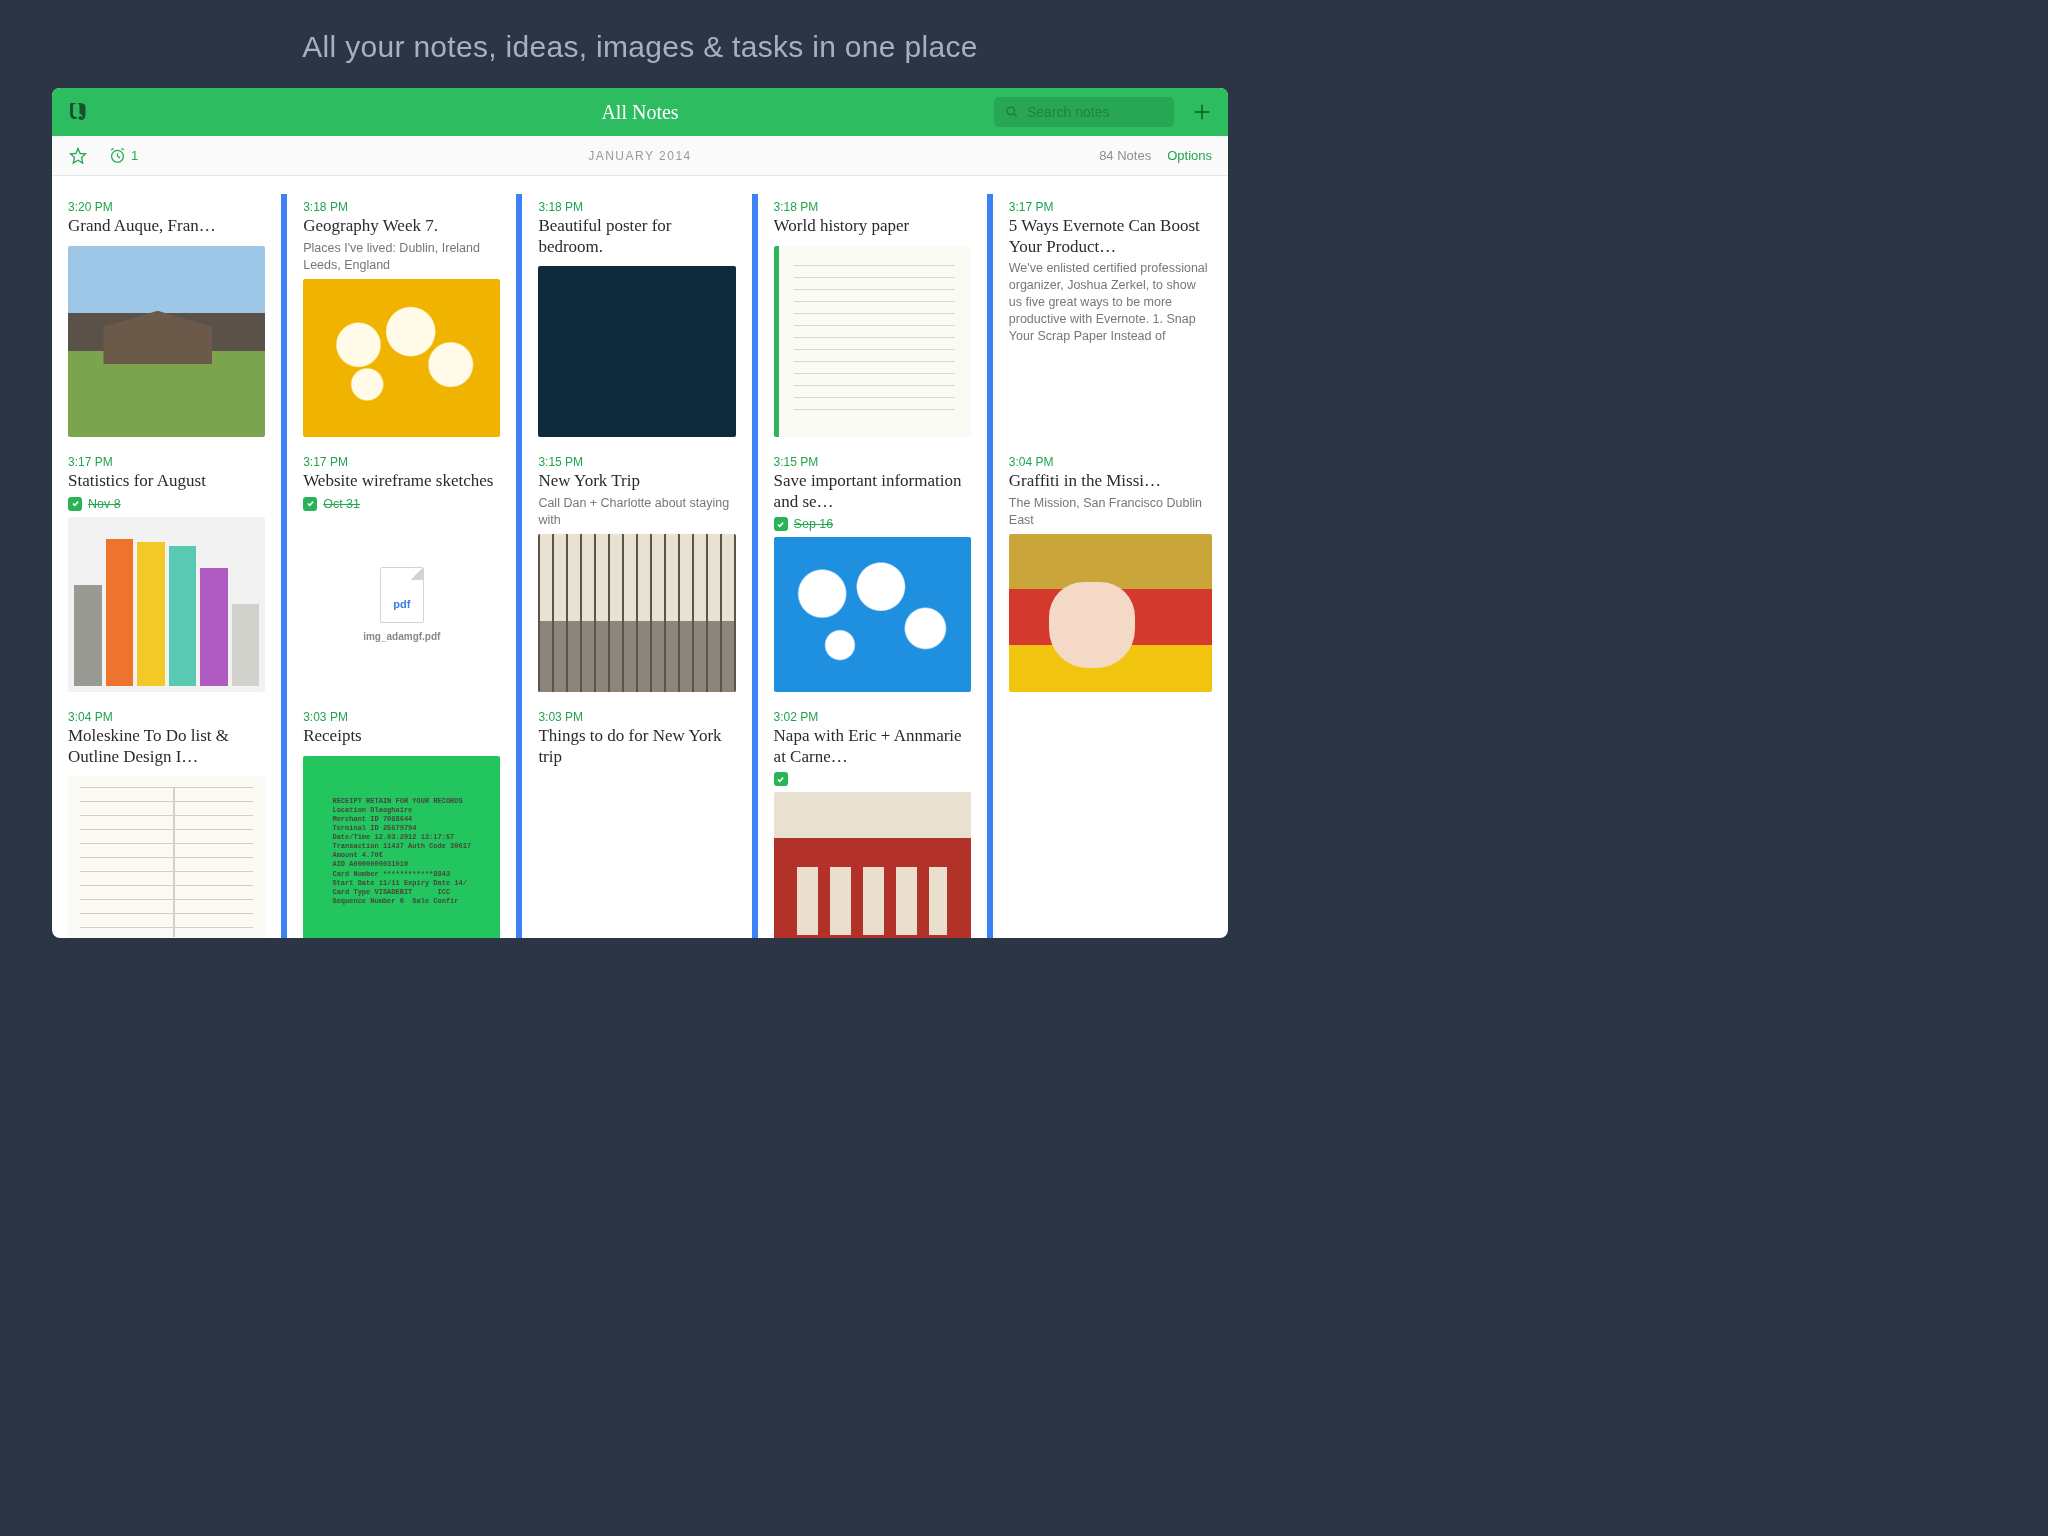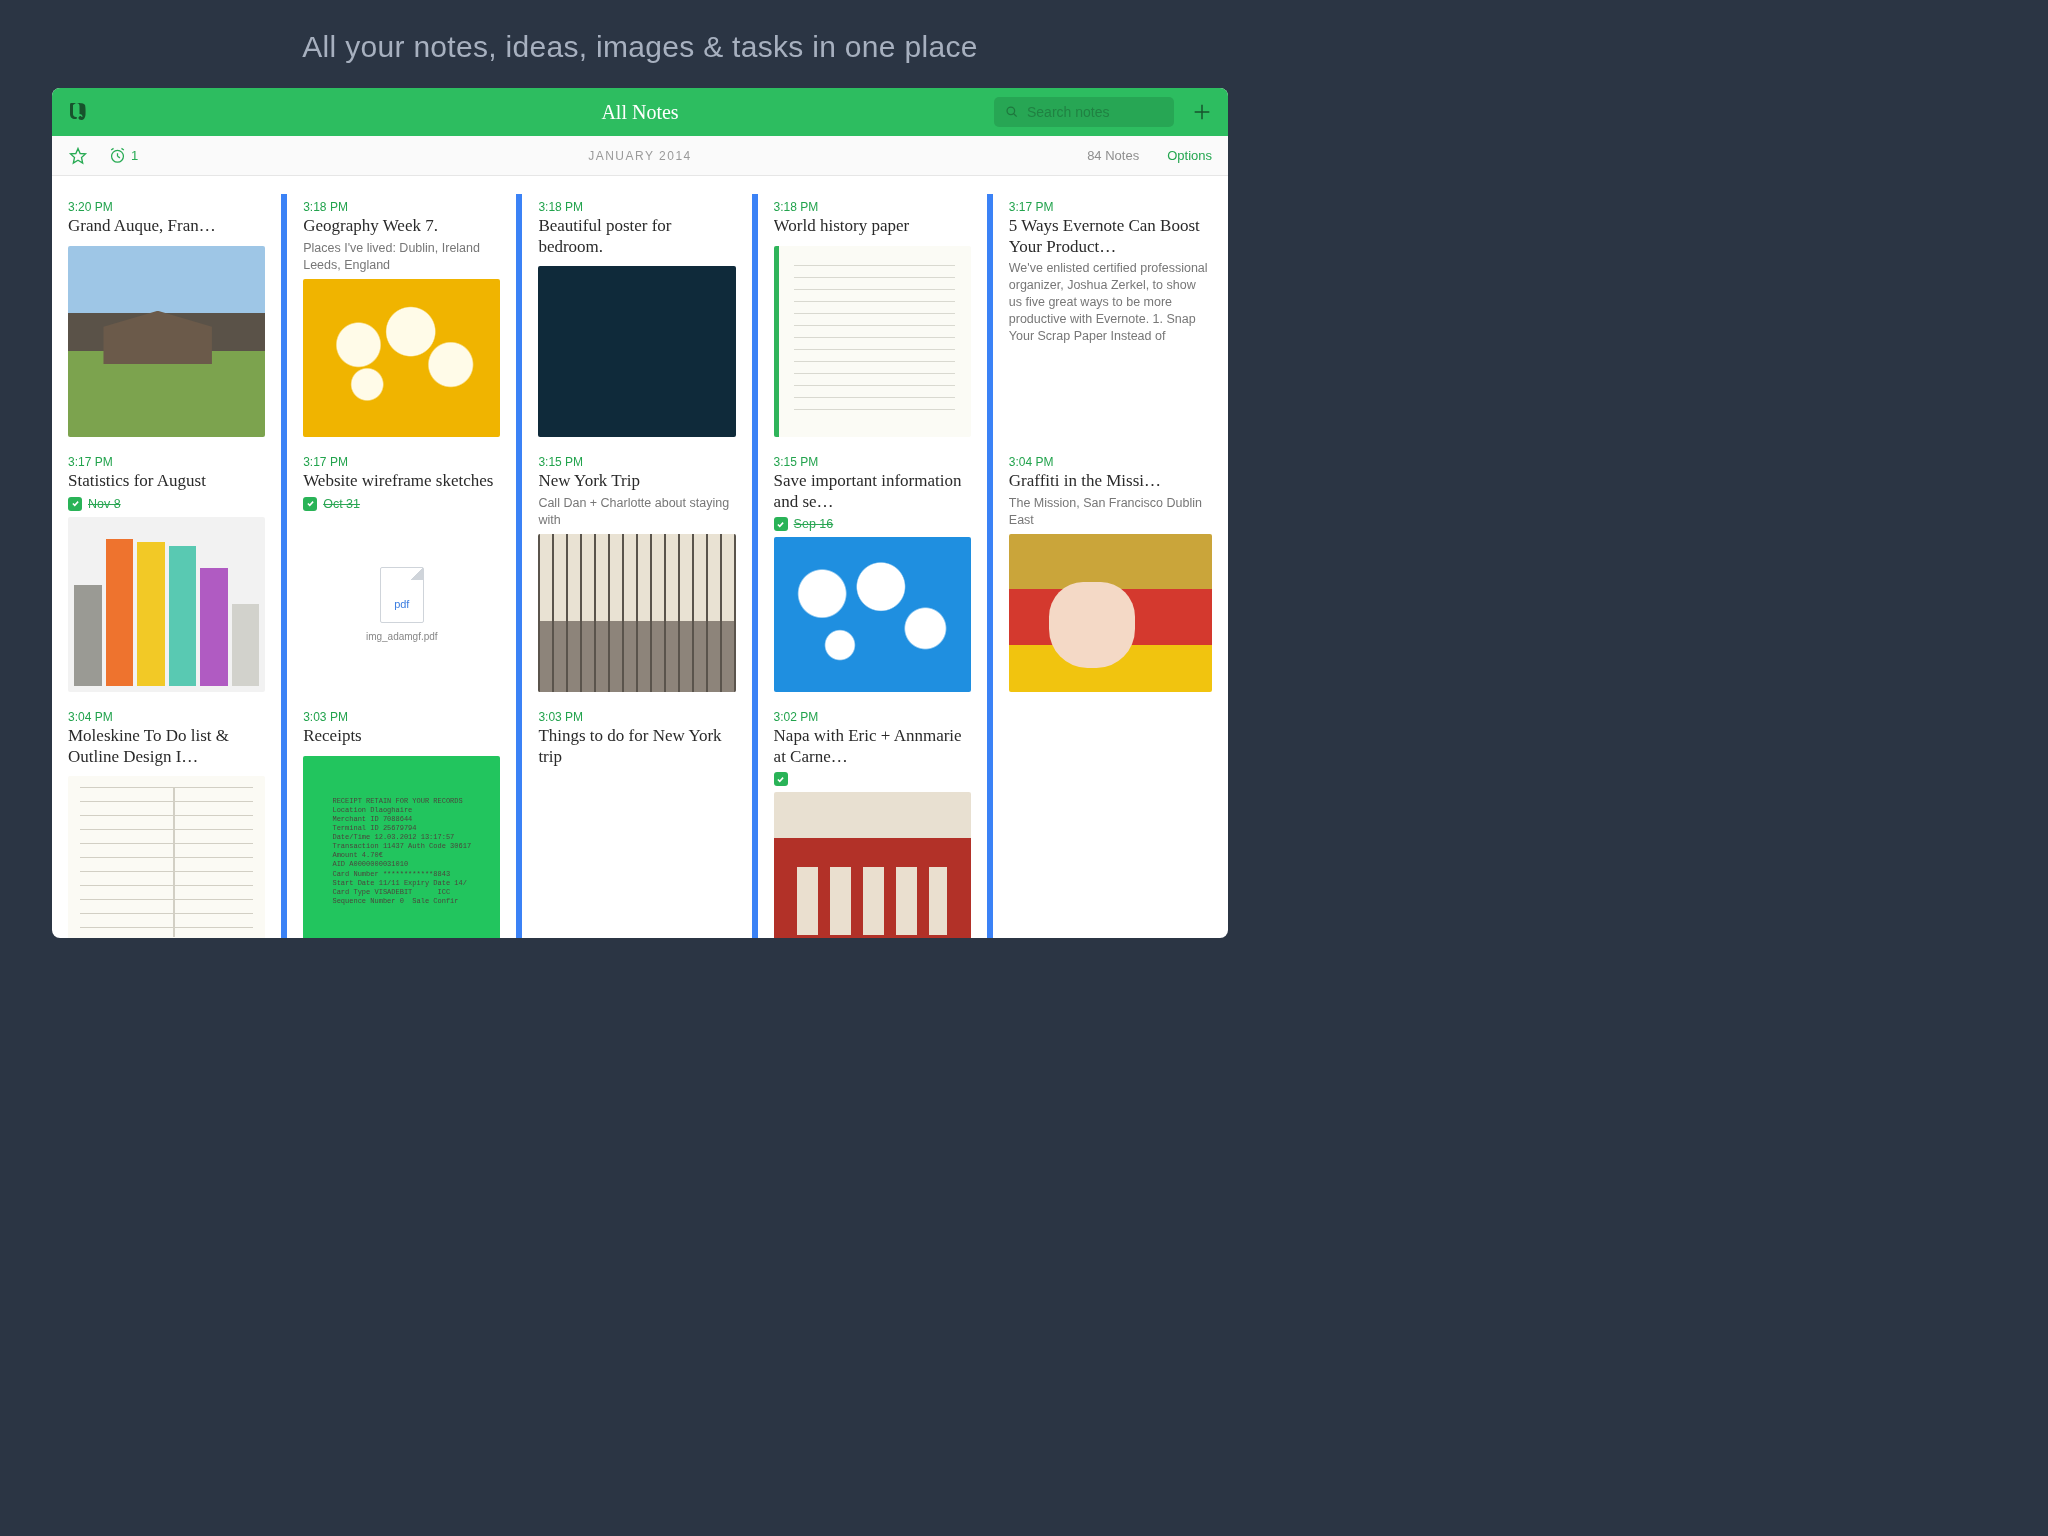--- a/index.html
+++ b/index.html
@@ -69,21 +69,21 @@
     position:relative;
   }
   .sub-left { display:flex; align-items:center; gap:20px;}
   .sub-left .ic { display:flex; align-items:center; gap:4px; color:#28ab54;}
   .star-ic svg, .clock-ic svg { stroke:#28ab54; fill:none;}
   .sub-center {
     position:absolute; left:0; right:0; text-align:center;
     color:#9a9a9a; font-size:12px; letter-spacing:1.5px;
     pointer-events:none;
   }
-  .sub-right { margin-left:auto; display:flex; gap:28px; align-items:center;}
+  .sub-right { margin-left:auto; display:flex; gap:16px; align-items:center;}
   .count-text { color:#8f8f8f; font-size:13px;}
   .options-text { color:#23a64f; font-size:13px;}
   .grid {
     flex:1;
     overflow:hidden;
     display:grid;
     grid-template-columns: repeat(5, 1fr);
     padding: 18px 0 0 0;
   }
   .card {
@@ -112,20 +112,21 @@
     width:14px; height:14px; background:#29b357; border-radius:3px;
     display:inline-flex; align-items:center; justify-content:center;
   }
   .check-badge svg{stroke:#fff;}
   .strike { color:#2aa653; text-decoration:line-through; font-size:12.5px;}
   .thumb {
     margin-top:6px; flex:1; border-radius:2px; min-height:100px;
     display:flex; align-items:center; justify-content:center;
     font-size:11px; color:#666;
     overflow:hidden;
+    font-weight:bold;
   }
   .thumb-barn{background:linear-gradient(#9ec6e6 0 35%, #5a5248 35% 55%, #7ca34e 55% 100%);position:relative;}
   .thumb-barn::after{content:"";position:absolute;top:34%;left:18%;width:55%;height:28%;background:#6b5a4a;clip-path:polygon(0 30%,50% 0,100% 30%,100% 100%,0 100%);}
   .thumb-map{background:#f0b400;position:relative;}
   .thumb-map::before{content:"";position:absolute;inset:8% 6%;background:
     radial-gradient(circle at 25% 40%, #fffbe8 0 14%, transparent 15%),
     radial-gradient(circle at 55% 30%, #fffbe8 0 18%, transparent 19%),
     radial-gradient(circle at 78% 55%, #fffbe8 0 14%, transparent 15%),
     radial-gradient(circle at 30% 70%, #fffbe8 0 10%, transparent 11%);}
   .thumb-poster{background:#0f2a3a;display:grid;grid-template-columns:repeat(6,1fr);grid-template-rows:repeat(4,1fr);gap:2px;padding:4px;}

